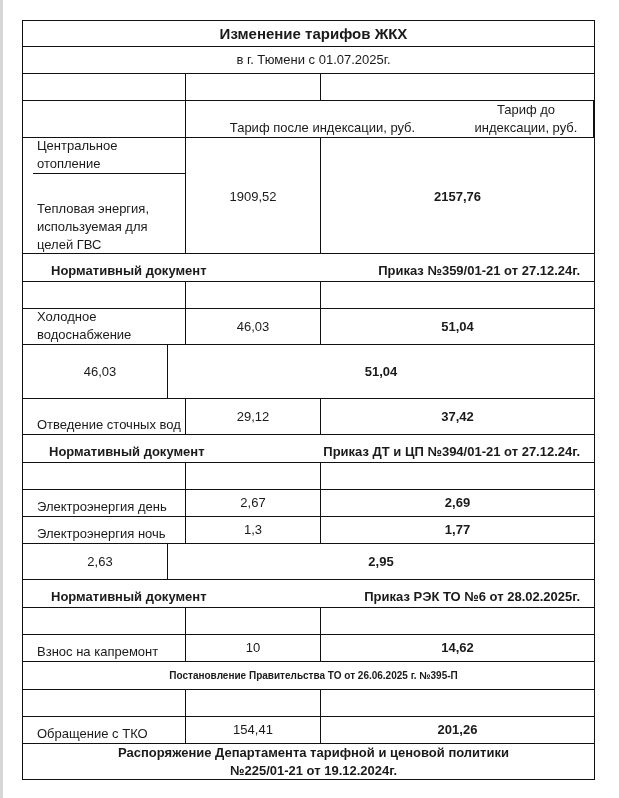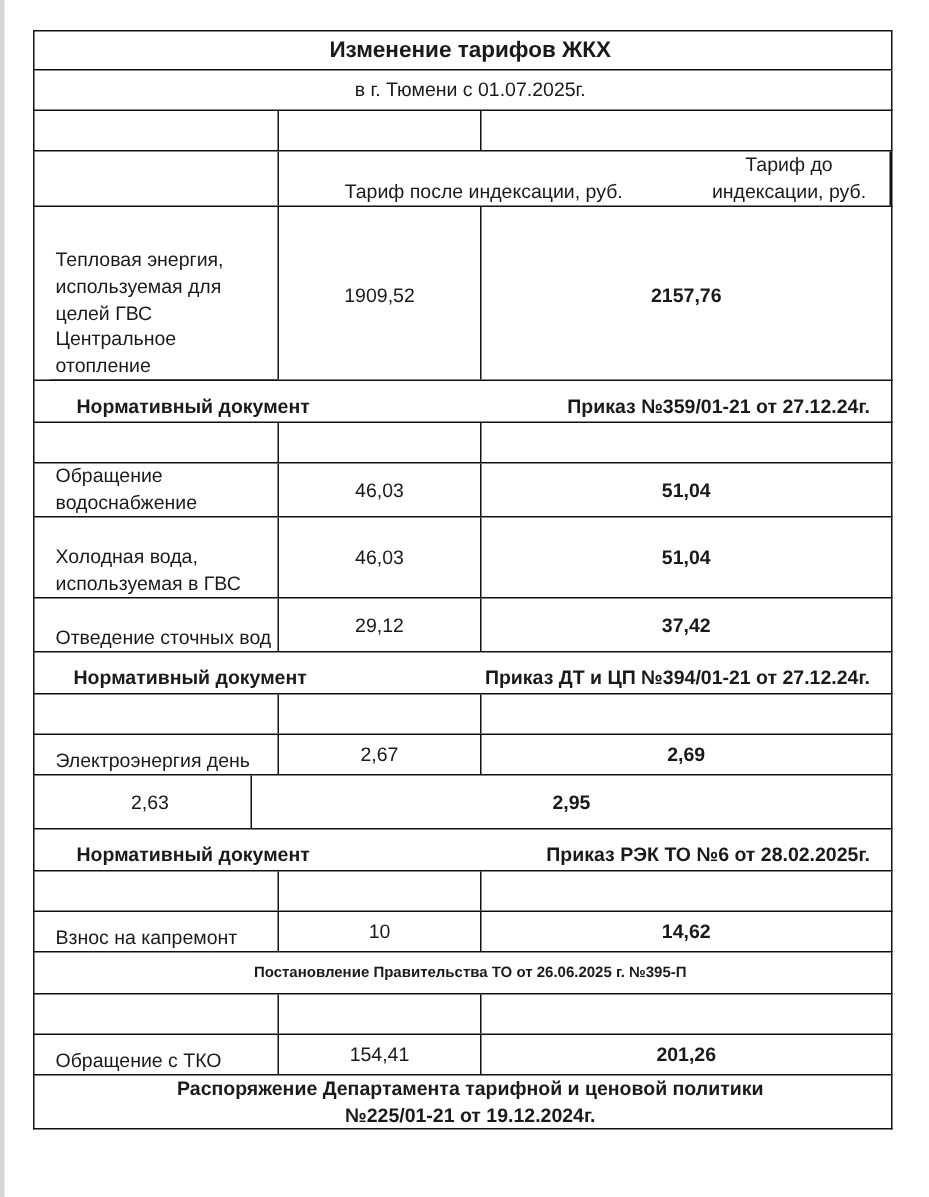--- a/index.html
+++ b/index.html
@@ -47,22 +47,22 @@
       <div class="cell c3"></div>
   </div>
   <div class="row" style="height:37px">
     <div class="cell c1"></div>
     <div class="cell c3 hdr3">Тариф после индексации, руб.</div>
     <div class="cell c2 hdr2" style="padding:0 10px">Тариф до индексации, руб.</div>
   </div>
 
   <div class="row" style="height:116px">
     <div class="cell c1" style="padding:0;border-right:1.5px solid #111;">
+      <div style="height:36px;border-bottom:1.5px solid #111;box-sizing:border-box;padding:0 4px;display:flex;align-items:flex-end;">Центральное отопление</div>
       <div style="height:80px;padding:0 4px;display:flex;align-items:flex-end;">Тепловая энергия, используемая для целей ГВС</div>
-      <div style="height:36px;border-bottom:1.5px solid #111;box-sizing:border-box;padding:0 4px;display:flex;align-items:flex-end;">Центральное отопление</div>
     </div>
     <div class="cell c2">
       <span class="val" style="top:50px">1909,52</span>
     </div>
     <div class="cell c3">
       <span class="val" style="top:50px">2157,76</span>
     </div>
   </div>
   <div class="row" style="height:28px">
     <div class="cell full doc">
@@ -70,30 +70,29 @@
       <span class="doc-right">Приказ №359/01-21 от 27.12.24г.</span>
     </div>
   </div>
   <div class="row" style="height:27px">
     <div class="cell c1"></div>
       <div class="cell c2"></div>
       <div class="cell c3"></div>
   </div>
 
   <div class="row" style="height:36px">
-    <div class="cell c1 bottom">Обращение водоснабжение</div>
+    <div class="cell c1 bottom">Холодное водоснабжение</div>
     <div class="cell c2">
         <span class="val" style="top:9px">46,03</span>
       </div>
     <div class="cell c3">
         <span class="val" style="top:9px">51,04</span>
       </div>
   </div>
   <div class="row" style="height:54px">
-    <div class="cell c1 bottom">Холодная вода, используемая в ГВС</div>
     <div class="cell c2">
         <span class="val" style="top:18px">46,03</span>
       </div>
     <div class="cell c3">
         <span class="val" style="top:18px">51,04</span>
       </div>
   </div>
   <div class="row" style="height:36px">
     <div class="cell c1 bottom">Отведение сточных вод</div>
     <div class="cell c2">
@@ -115,20 +114,29 @@
       <div class="cell c3"></div>
   </div>
 
   <div class="row" style="height:27px">
     <div class="cell c1 bottom">Электроэнергия день</div>
     <div class="cell c2">
         <span class="val" style="top:4px">2,67</span>
       </div>
     <div class="cell c3">
         <span class="val" style="top:4px">2,69</span>
+      </div>
+  </div>
+  <div class="row" style="height:27px">
+    <div class="cell c1 bottom">Электроэнергия ночь</div>
+    <div class="cell c2">
+        <span class="val" style="top:4px">1,3</span>
+      </div>
+    <div class="cell c3">
+        <span class="val" style="top:4px">1,77</span>
       </div>
   </div>
   <div class="row" style="height:36px">
     <div class="cell c2">
         <span class="val" style="top:9px">2,63</span>
       </div>
     <div class="cell c3">
         <span class="val" style="top:9px">2,95</span>
       </div>
   </div>

